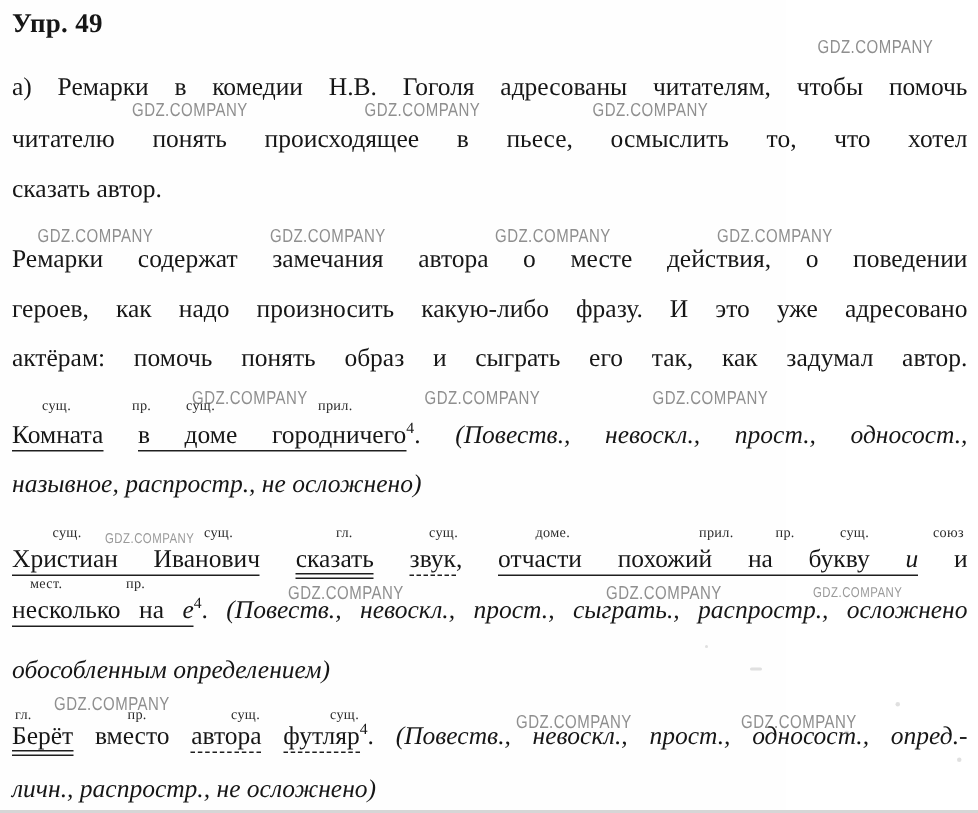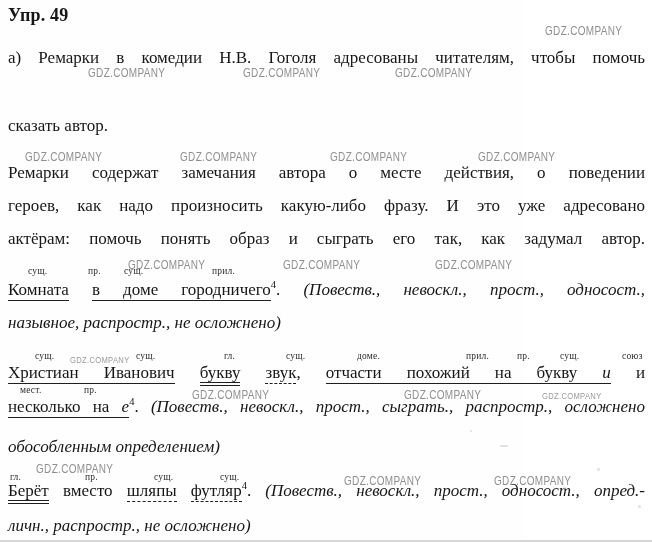--- a/index.html
+++ b/index.html
@@ -30,20 +30,21 @@
 <div class="page">
 
   <div class="abs title" style="left:8px;top:5px;">Упр. 49</div>
 
   <span class="wm" style="left:545px;top:24px;">GDZ.COMPANY</span>
 
   <div class="abs tline just" style="left:8px;top:48px;">а) Ремарки в комедии Н.В. Гоголя адресованы читателям, чтобы помочь</div>
   <span class="wm" style="left:88px;top:66px;">GDZ.COMPANY</span>
   <span class="wm" style="left:243px;top:66px;">GDZ.COMPANY</span>
   <span class="wm" style="left:395px;top:66px;">GDZ.COMPANY</span>
+  <div class="abs tline just" style="left:8px;top:83px;">читателю понять происходящее в пьесе, осмыслить то, что хотел</div>
   <div class="abs tline" style="left:8px;top:116px;">сказать автор.</div>
 
   <span class="wm" style="left:25px;top:150px;">GDZ.COMPANY</span>
   <span class="wm" style="left:180px;top:150px;">GDZ.COMPANY</span>
   <span class="wm" style="left:330px;top:150px;">GDZ.COMPANY</span>
   <span class="wm" style="left:478px;top:150px;">GDZ.COMPANY</span>
 
   <div class="abs tline just" style="left:8px;top:163px;">Ремарки содержат замечания автора о месте действия, о поведении</div>
   <div class="abs tline just" style="left:8px;top:196px;">героев, как надо произносить какую-либо фразу. И это уже адресовано</div>
   <div class="abs tline just" style="left:8px;top:229px;">актёрам: помочь понять образ и сыграть его так, как задумал автор.</div>
@@ -69,21 +70,21 @@
   <span class="pos" style="left:224px;top:351px;">гл.</span>
   <span class="pos" style="left:286px;top:351px;">сущ.</span>
   <span class="pos" style="left:357px;top:351px;">доме.</span>
   <span class="pos" style="left:466px;top:351px;">прил.</span>
   <span class="pos" style="left:517px;top:351px;">пр.</span>
   <span class="pos" style="left:560px;top:351px;">сущ.</span>
   <span class="pos" style="left:622px;top:351px;">союз</span>
 
   <div class="abs tline just" style="left:8px;top:363px;">
     <span class="u-solid">Христиан Иванович</span>
-    <span class="u-double">букву</span>
+    <span class="u-double">сказать</span>
     <span class="u-dash">звук</span><span>,</span>
     <span class="u-solid"><span>отчасти похожий на букву</span> <span class="it">и</span></span>
     <span>и</span>
   </div>
 
   <span class="pos" style="left:20px;top:385px;">мест.</span>
   <span class="pos" style="left:84px;top:385px;">пр.</span>
   <span class="wm" style="left:192px;top:388px;">GDZ.COMPANY</span>
   <span class="wm" style="left:404px;top:388px;">GDZ.COMPANY</span>
   <span class="wm wm-sm" style="left:542px;top:390px;">GDZ.COMPANY</span>
@@ -98,21 +99,21 @@
   <span class="pos" style="left:10px;top:472px;">гл.</span>
   <span class="pos" style="left:85px;top:472px;">пр.</span>
   <span class="pos" style="left:154px;top:472px;">сущ.</span>
   <span class="pos" style="left:220px;top:472px;">сущ.</span>
   <span class="wm" style="left:344px;top:474px;">GDZ.COMPANY</span>
   <span class="wm" style="left:494px;top:474px;">GDZ.COMPANY</span>
 
   <div class="abs tline just" style="left:8px;top:481px;">
     <span class="u-double">Берёт</span>
     <span>вместо</span>
-    <span class="u-dash">шляпы</span>
+    <span class="u-dash">автора</span>
     <span class="u-dash">футляр</span><sup>4</sup><span>.</span>
     <span class="it">(Повеств., невоскл., прост., односост., опред.-</span>
   </div>
   <div class="abs tline it" style="left:8px;top:516px;">личн., распростр., не осложнено)</div>
 
   <div class="speck" style="left:500px;top:445px;width:8px;height:2px;border-radius:1px;"></div>
   <div class="speck" style="left:597px;top:468px;width:3px;height:3px;"></div>
   <div class="speck" style="left:563px;top:487px;width:3px;height:2px;"></div>
   <div class="speck" style="left:638px;top:505px;width:3px;height:3px;"></div>
   <div class="speck" style="left:470px;top:430px;width:2px;height:2px;"></div>

